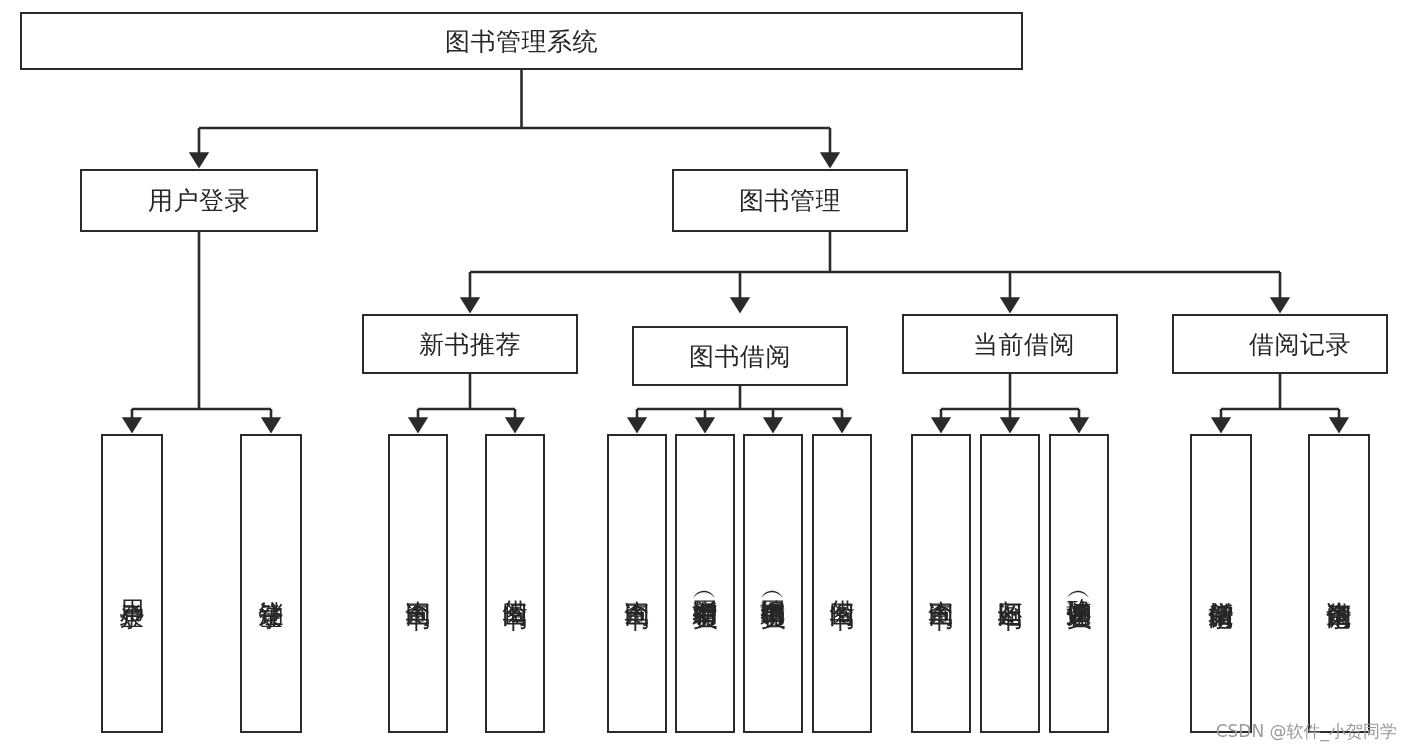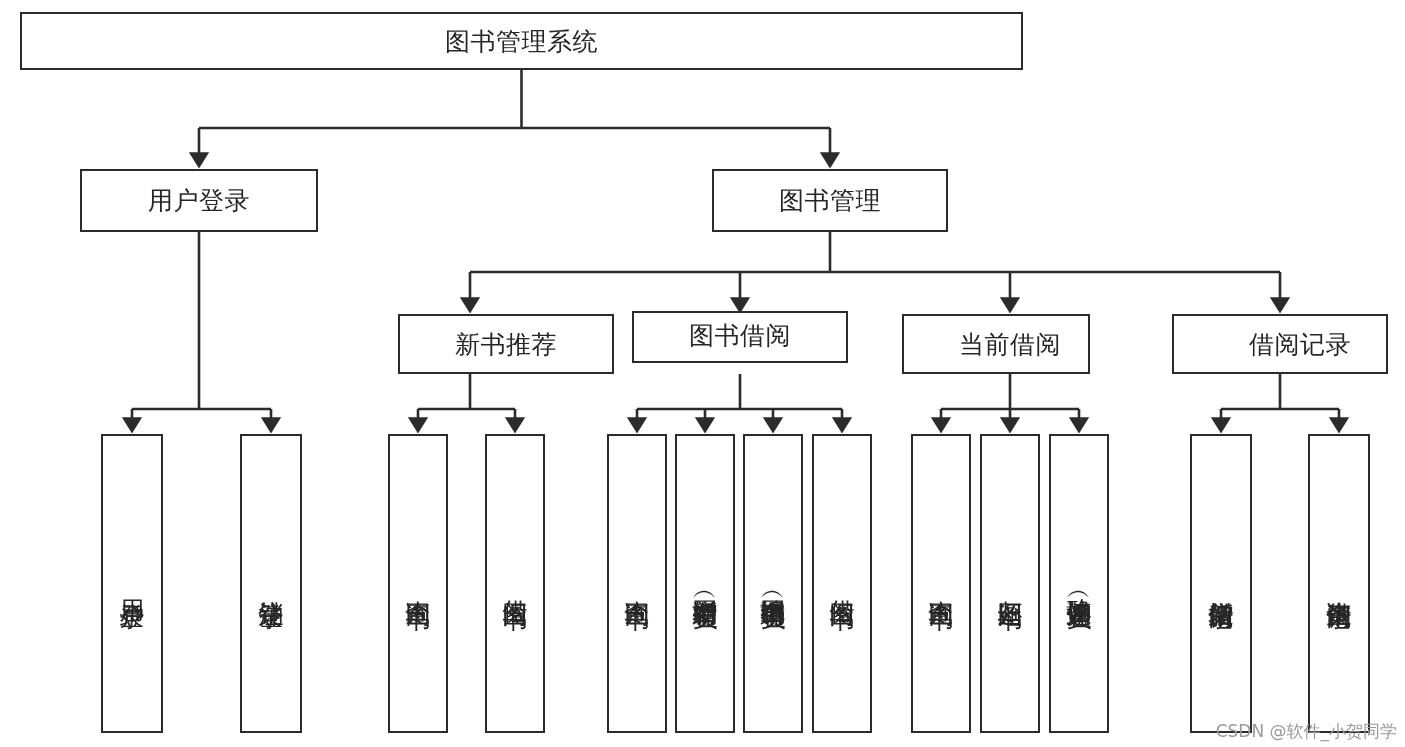--- a/index.html
+++ b/index.html
@@ -122,33 +122,33 @@
   </svg>
 
   <div class="node-box node-h" style="left:20px; top:12px; width:1003px; height:58px;">
     <span class="node-label">图书管理系统</span>
   </div>
 
   <div class="node-box node-h" style="left:80px; top:169px; width:238px; height:63px;">
     <span class="node-label">用户登录</span>
   </div>
 
-  <div class="node-box node-h" style="left:712px; top:169px; width:236px; height:63px;">
+  <div class="node-box node-h" style="left:672px; top:169px; width:236px; height:63px;">
     <span class="node-label">图书管理</span>
   </div>
 
-  <div class="node-box node-h" style="left:362px; top:314px; width:216px; height:60px;margin-left:36px;">
+  <div class="node-box node-h" style="left:362px; top:314px; width:216px; height:60px;">
     <span class="node-label">新书推荐</span>
   </div>
 
-  <div class="node-box node-h" style="left:632px; top:311px; width:216px; height:52px;font-family:Liberation Mono, monospace;">
+  <div class="node-box node-h" style="left:632px; top:326px; width:216px; height:60px;">
     <span class="node-label">图书借阅</span>
   </div>
 
-  <div class="node-box node-h" style="left:902px; top:314px; width:188px; height:60px;padding-left:28px;">
+  <div class="node-box node-h" style="left:902px; top:314px; width:216px; height:60px;padding-left:28px;">
     <span class="node-label">当前借阅</span>
   </div>
 
   <div class="node-box node-h" style="left:1172px; top:314px; width:216px; height:60px;padding-left:40px;">
     <span class="node-label">借阅记录</span>
   </div>
 
   <div class="node-box node-v" style="left:101px; top:434px; width:62px; height:299px;">
     <span class="node-label">用户登录</span>
   </div>

